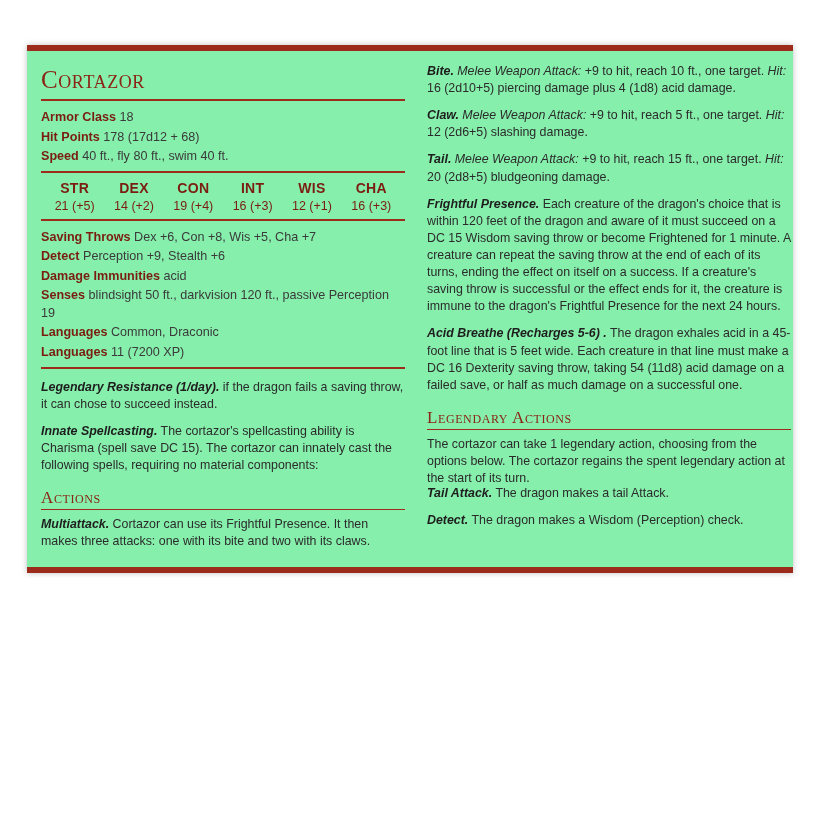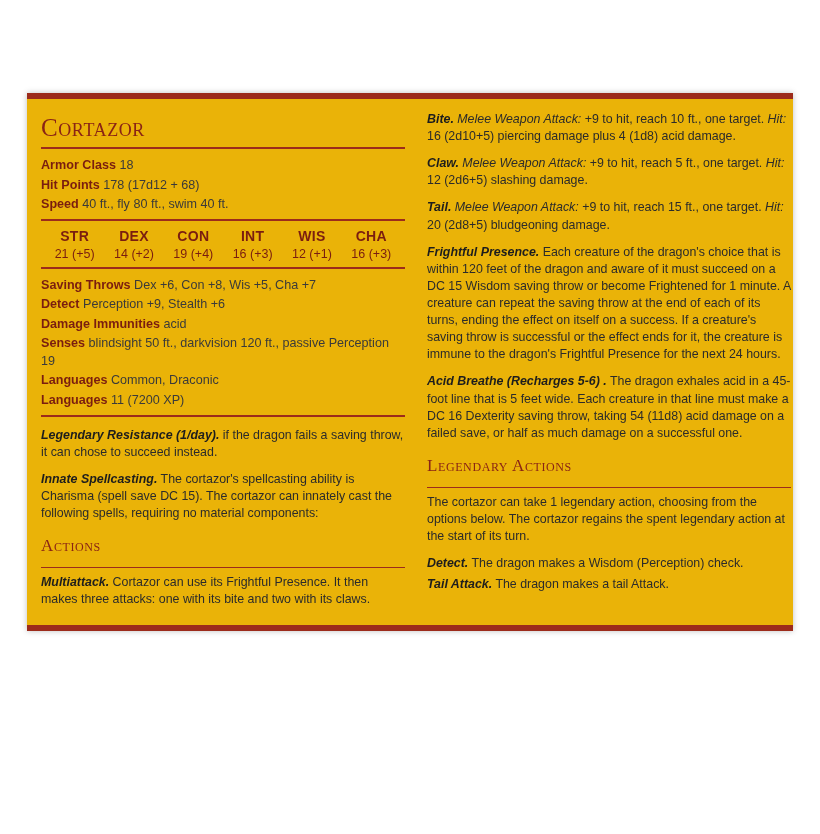--- a/index.html
+++ b/index.html
@@ -17,27 +17,26 @@
     height: 834px;
     position: relative;
     background: #ffffff;
     box-sizing: border-box;
   }
   .statblock {
     position: absolute;
     left: 27px;
     top: 45px;
     width: 766px;
-    background: #eab308;
+    background: #86efac;
     box-sizing: border-box;
     border-top: 6px solid #9c2b1b;
     border-bottom: 6px solid #9c2b1b;
     padding: 10px 14px 12px 14px;
     box-shadow: 0 0 6px rgba(0,0,0,0.25);
-    margin-top: 48px;
   }
   .columns {
     display: flex;
     gap: 22px;
   }
   .col {
     width: 364px;
     flex: 0 0 364px;
   }
   .creature-name {
@@ -117,21 +116,21 @@
     line-height: 1.38;
     margin: 10px 0 10px 14px;
   }
   .section-head {
     font-family: "Liberation Serif", serif;
     color: #8a2415;
     font-size: 17px;
     font-variant: small-caps;
     letter-spacing: 0.6px;
     border-bottom: 1.5px solid #9c2b1b;
-    padding-bottom: 11px;
+    padding-bottom: 1px;
     margin: 14px 0 6px 0;
     font-weight: normal;
   }
   .tight { margin-top: 4px; margin-bottom: 4px; }
   .first { margin-top: 2px; }
 </style>
 </head>
 <body>
 
 <div class="page">
@@ -252,24 +251,24 @@
         </div>
 
         <div class="trait">
           <span class="tname">Acid Breathe (Recharges 5-6) .</span><span> The dragon exhales acid in a 45-foot line that is 5 feet wide. Each creature in that line must make a DC 16 Dexterity saving throw, taking 54 (11d8) acid damage on a failed save, or half as much damage on a successful one.</span>
         </div>
 
         <h2 class="section-head">Legendary Actions</h2>
 
         <div class="trait tight">The cortazor can take 1 legendary action, choosing from the options below. The cortazor regains the spent legendary action at the start of its turn.</div>
 
-        <div class="trait">
-          <span class="tname">Detect.</span><span> The dragon makes a Wisdom (Perception) check.</span>
-        </div>
-
         <div class="trait" style="margin-top:-6px">
           <span class="tname">Tail Attack.</span><span> The dragon makes a tail Attack.</span>
+        </div>
+
+        <div class="trait">
+          <span class="tname">Detect.</span><span> The dragon makes a Wisdom (Perception) check.</span>
         </div>
 
       </div>
     </div>
   </div>
 </div>
 
 </body></html>

